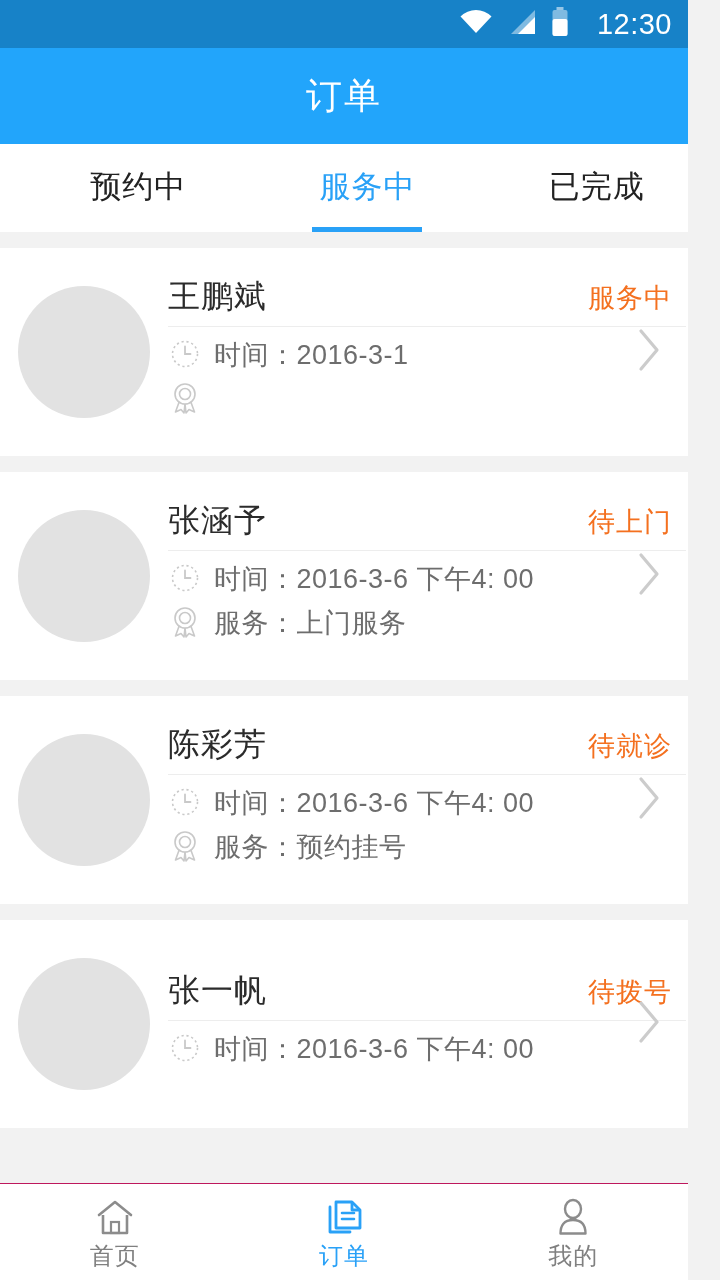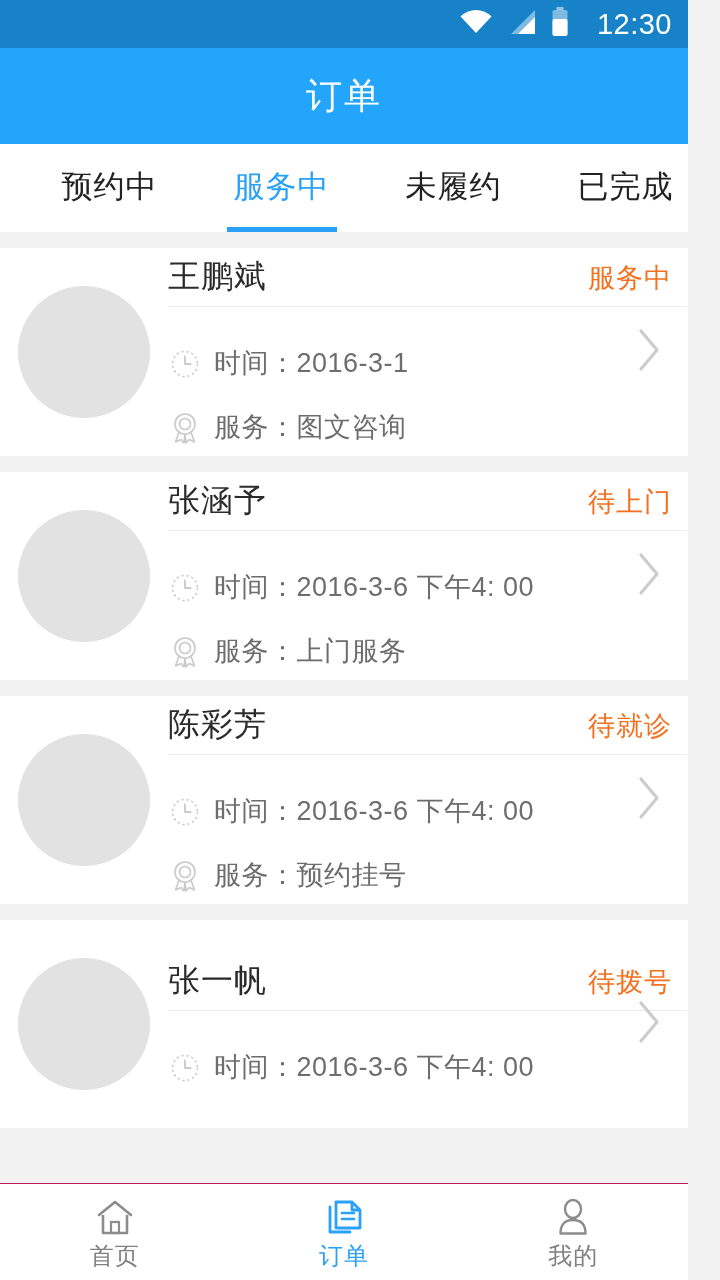--- a/index.html
+++ b/index.html
@@ -138,23 +138,22 @@
   .order-status {
     font-size:27px;
     color:#f4701f;
     letter-spacing:1px;
     line-height:1.1;
     padding-right:14px;
   }
   .card-rows { padding-top:10px; }
   .card-row {
     display:flex;
-    align-items:flex-end;
+    align-items:flex-start;
     height:44px;
-    margin-top:20px;
   }
   .row-icon {
     width:34px; height:34px;
     flex:0 0 34px;
     display:flex;
     align-items:center;
     justify-content:center;
     margin-right:12px;
   }
   .row-text {
@@ -231,23 +230,20 @@
   </div>
 
   <div class="tab-bar">
     <div class="tab">
       <span class="tab-label">预约中</span>
     </div>
     <div class="tab active">
       <span class="tab-label">服务中</span>
     </div>
     <div class="tab">
-      <span class="tab-label">未履约</span>
-    </div>
-    <div class="tab">
       <span class="tab-label">已完成</span>
     </div>
   </div>
 
   <div class="order-list">
 
     <div class="list-gap"></div>
 
     <div class="order-card">
       <div class="avatar"></div>
@@ -268,21 +264,20 @@
           </div>
           <div class="card-row">
             <span class="row-icon">
               <svg width="30" height="32" viewBox="0 0 30 32">
                 <path d="M9.5 19 L5.5 30 L11 27.5 L14 31 L15 22" fill="none" stroke="#c9c9c9" stroke-width="1.6" stroke-linejoin="round"></path>
                 <path d="M20.5 19 L24.5 30 L19 27.5 L16 31 L15 22" fill="none" stroke="#c9c9c9" stroke-width="1.6" stroke-linejoin="round"></path>
                 <circle cx="15" cy="12" r="10" fill="#ffffff" stroke="#c9c9c9" stroke-width="1.6"></circle>
                 <circle cx="15" cy="12" r="5.5" fill="none" stroke="#c9c9c9" stroke-width="1.6"></circle>
               </svg>
             </span>
-            <span class="row-text">服务：图文咨询</span>
           </div>
         </div>
       </div>
       <span class="chevron">
         <svg width="26" height="46" viewBox="0 0 26 46">
           <path d="M5 4 L21 23 L5 42" fill="none" stroke="#cccccc" stroke-width="3.2" stroke-linecap="round" stroke-linejoin="round"></path>
         </svg>
       </span>
     </div>
 

